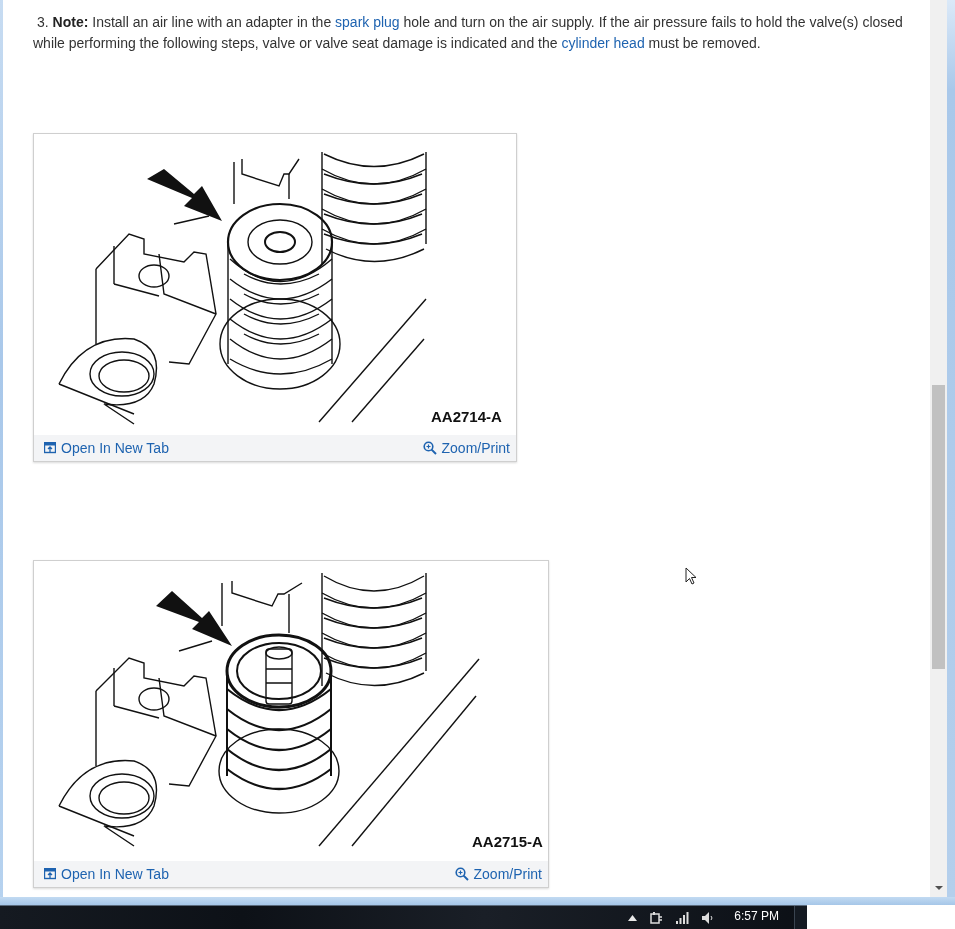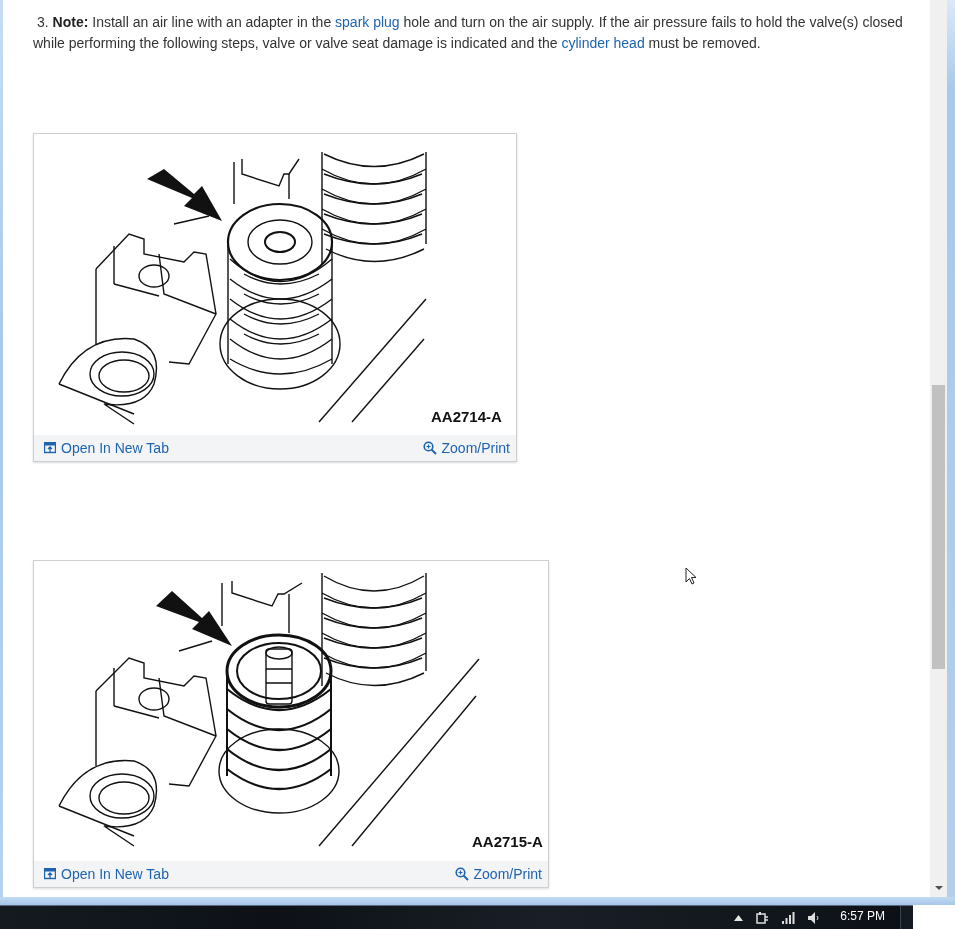--- a/index.html
+++ b/index.html
@@ -13,21 +13,21 @@
   .scroll-down { position:absolute; left:0; top:880px; width:17px; height:17px; display:flex; align-items:center; justify-content:center; color:#505050; font-size:9px; }
   .para { position:absolute; font-size:14px; color:#333333; line-height:21px; letter-spacing:0; }
   .para a { color:#1e63b0; text-decoration:none; }
   .para b { color:#222; font-weight:bold; }
   .figure { position:absolute; border:1px solid #cfcfcf; background:#fff; box-shadow:0 1px 2px rgba(0,0,0,0.15); }
   .figure .img-area { position:relative; background:#fff; }
   .figure .img-area svg { position:absolute; left:0; top:0; }
   .fig-code { position:absolute; font-size:15px; font-weight:bold; color:#111; font-family:"Liberation Sans", sans-serif; }
   .fig-bar { position:absolute; left:0; right:0; bottom:0; height:26px; background:#f3f4f6; display:flex; justify-content:space-between; align-items:center; padding:0 6px 0 10px; box-sizing:border-box; }
   .fig-link { color:#1e63b0; font-size:14px; display:flex; align-items:center; gap:5px; cursor:pointer; }
-  .taskbar { position:absolute; left:0; top:905px; width:913px; height:24px; background:linear-gradient(to right,#151a21,#0d1117 30%,#1a1f27 60%,#0c1016); border-top:1px solid #5a6a7c; }
+  .taskbar { position:absolute; left:0; top:905px; width:787px; height:24px; background:linear-gradient(to right,#151a21,#0d1117 30%,#1a1f27 60%,#0c1016); border-top:1px solid #5a6a7c;padding-left:20px; }
   .tray { position:absolute; right:40px; top:0; height:24px; display:flex; align-items:center; gap:12px; color:#fff; font-size:12px; }
   .clock { color:#fff; font-size:12px; position:absolute; right:28px; top:3px; }
   .show-desktop { position:absolute; right:0; top:0; width:12px; height:24px; border-left:1px solid #3a4450; background:#141a22; }
   .cursor { position:absolute; left:682px; top:567px; }
 </style>
 </head>
 <body>
 
 <div class="win-frame-left"></div>
 

